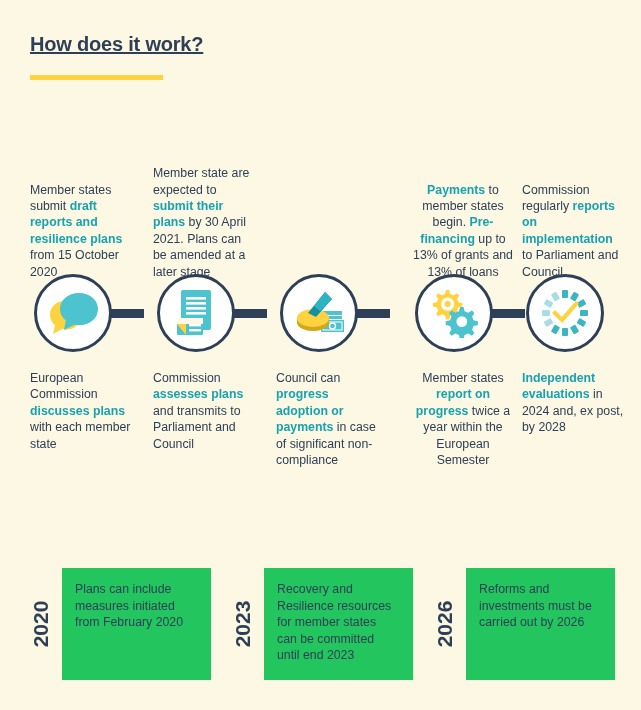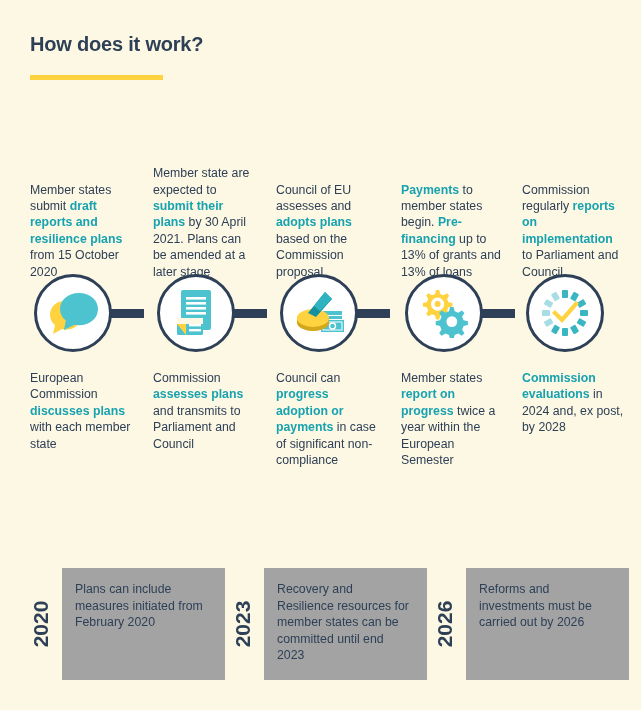--- a/index.html
+++ b/index.html
@@ -20,20 +20,21 @@
     width: 641px;
     height: 710px;
   }
 
   
   .header {
     position: absolute;
     left: 30px;
     top: 32px;
     width: 560px;
+    text-decoration: underline;
   }
   .page-title {
     font-size: 20px;
     font-weight: bold;
     color: #2e4057;
     letter-spacing: -0.2px;
     margin: 0;
     line-height: 24px;
   }
   .title-rule {
@@ -53,21 +54,21 @@
   }
   .tl-col {
     position: absolute;
     top: 0;
     width: 123px;
     height: 320px;
   }
   .tl-col.c0 { left: 12px; }
   .tl-col.c1 { left: 135px; }
   .tl-col.c2 { left: 258px; }
-  .tl-col.c3 { left: 383px; }
+  .tl-col.c3 { left: 393px; text-align: center; }
   .tl-col.c4 { left: 504px; }
 
   .tl-text {
     position: absolute;
     left: 18px;
     width: 104px;
     font-size: 12.3px;
     line-height: 16.4px;
     color: #2e4057;
   }
@@ -149,23 +150,23 @@
     transform: rotate(-90deg);
     font-size: 21px;
     font-weight: bold;
     color: #2e4057;
     letter-spacing: 0px;
   }
   .year-box {
     position: absolute;
     left: 36px;
     top: 0;
-    width: 163px;
+    width: 149px;
     height: 112px;
-    background: #a3a3a3;
+    background: #22c55e;
   }
   .year-text {
     padding: 13px 14px 0 13px;
     font-size: 12.3px;
     line-height: 16.6px;
     color: #2e4057;
   }
 </style>
 </head>
 <body>
@@ -213,21 +214,20 @@
               <rect x="15" y="36" width="12" height="2.4" fill="#ffffff"></rect>
               <rect x="15" y="41" width="12" height="2.4" fill="#ffffff"></rect>
             </svg>
           </span>
         </div>
       </div>
       <div class="tl-text bottom">Commission <b>assesses plans</b> and transmits to Parliament and Council</div>
     </div>
 
     <div class="tl-col c2">
-      <div class="tl-text top">Council of EU assesses and <b>adopts plans</b> based on the Commission proposal</div>
       <div class="tl-circle-wrap">
         <div class="connector"></div>
         <div class="circle">
           <span>
             <svg width="54" height="48" viewBox="0 0 54 48">
               <g>
                 <rect x="31" y="22" width="19" height="4" fill="#4cc3cf"></rect>
                 <rect x="31" y="27" width="19" height="3" fill="#4cc3cf"></rect>
                 <rect x="29" y="31" width="23" height="12" fill="#4cc3cf"></rect>
                 <rect x="31" y="33" width="19" height="8" fill="none" stroke="#ffffff" stroke-width="1"></rect>
@@ -292,21 +292,21 @@
                   <rect x="-3" y="-23" width="6" height="8" rx="1" transform="rotate(270)"></rect>
                   <rect x="-3" y="-23" width="6" height="8" rx="1" transform="rotate(300)"></rect>
                   <rect x="-3" y="-23" width="6" height="8" rx="1" transform="rotate(330)"></rect>
                 </g>
               </g>
               <path d="M15 25 L22 32 L36 16" fill="none" stroke="#ffd23f" stroke-width="4.2" stroke-linecap="square" stroke-linejoin="miter"></path>
             </svg>
           </span>
         </div>
       </div>
-      <div class="tl-text bottom"><b>Commission evaluations</b> in 2024 and, ex post, by 2028</div>
+      <div class="tl-text bottom"><b>Independent evaluations</b> in 2024 and, ex post, by 2028</div>
     </div>
 
   </div>
 
   <div class="years">
 
     <div class="year-group y0">
       <div class="year-label">
         <span>2020</span>
       </div>

